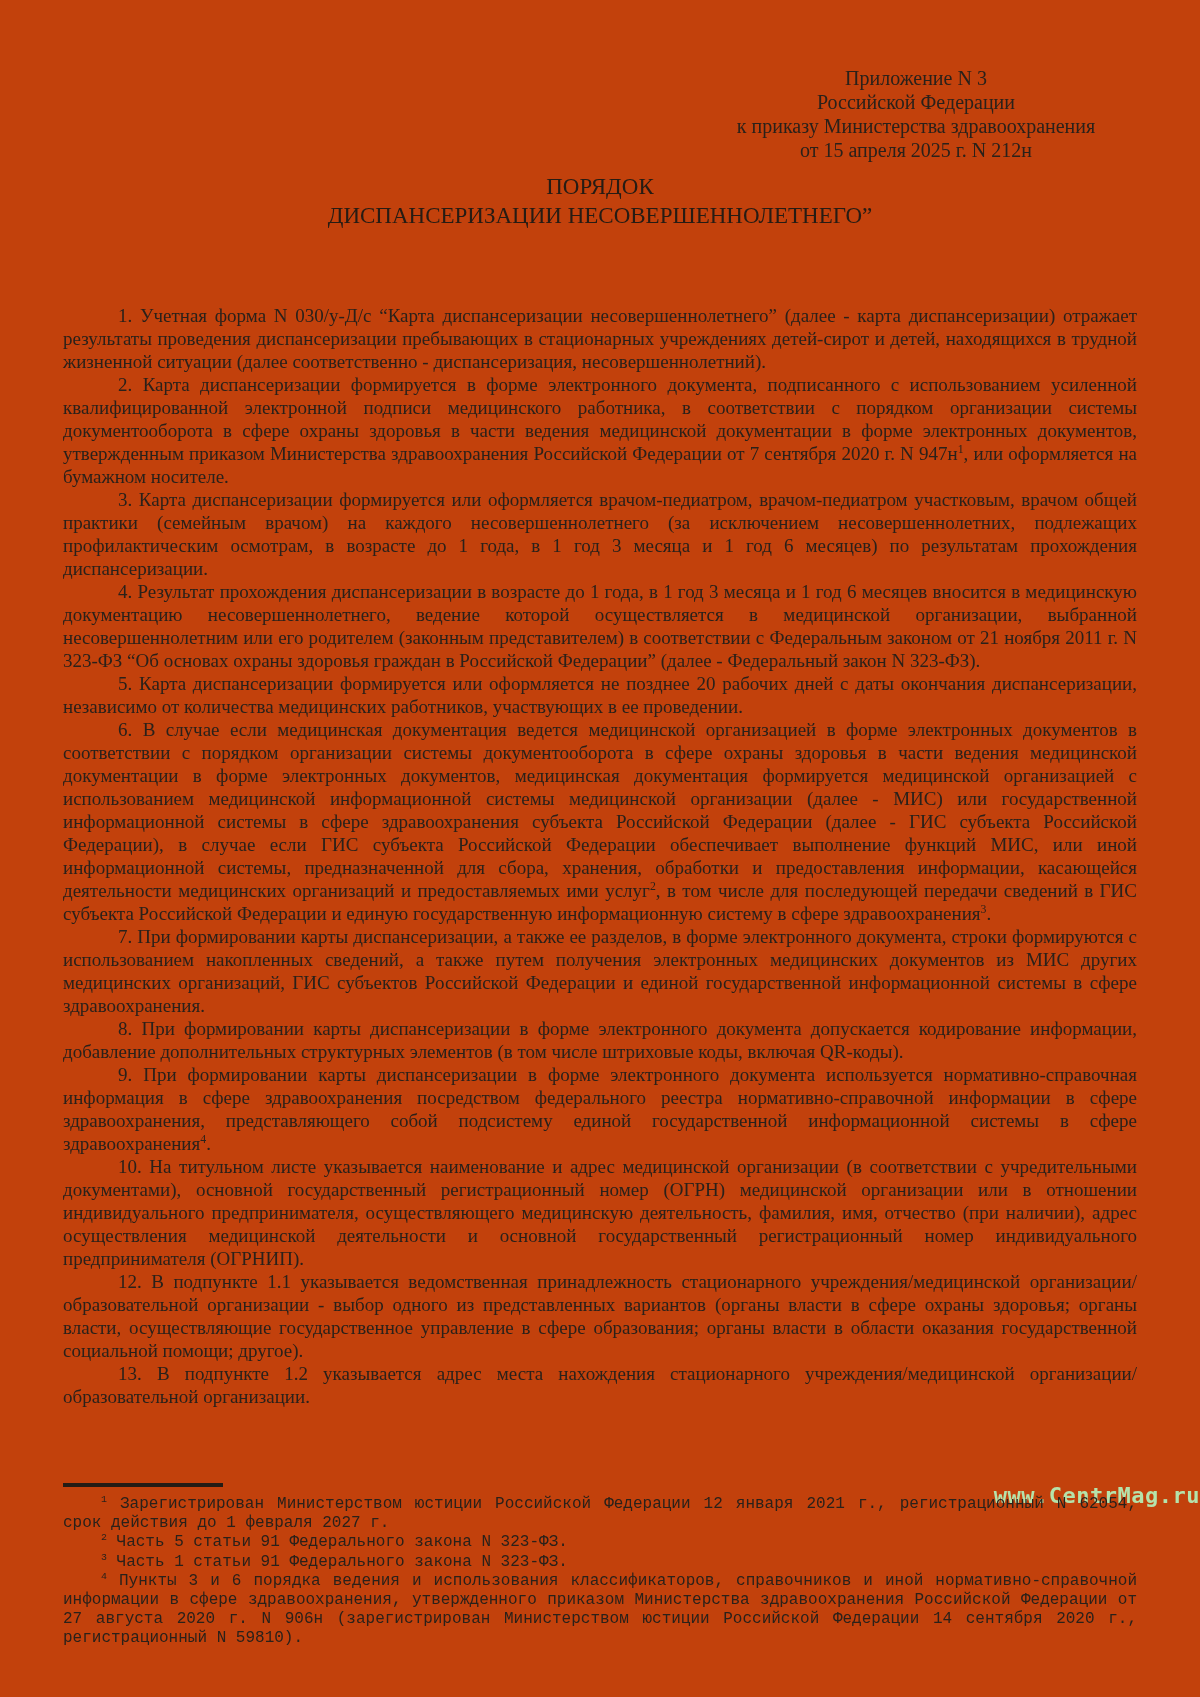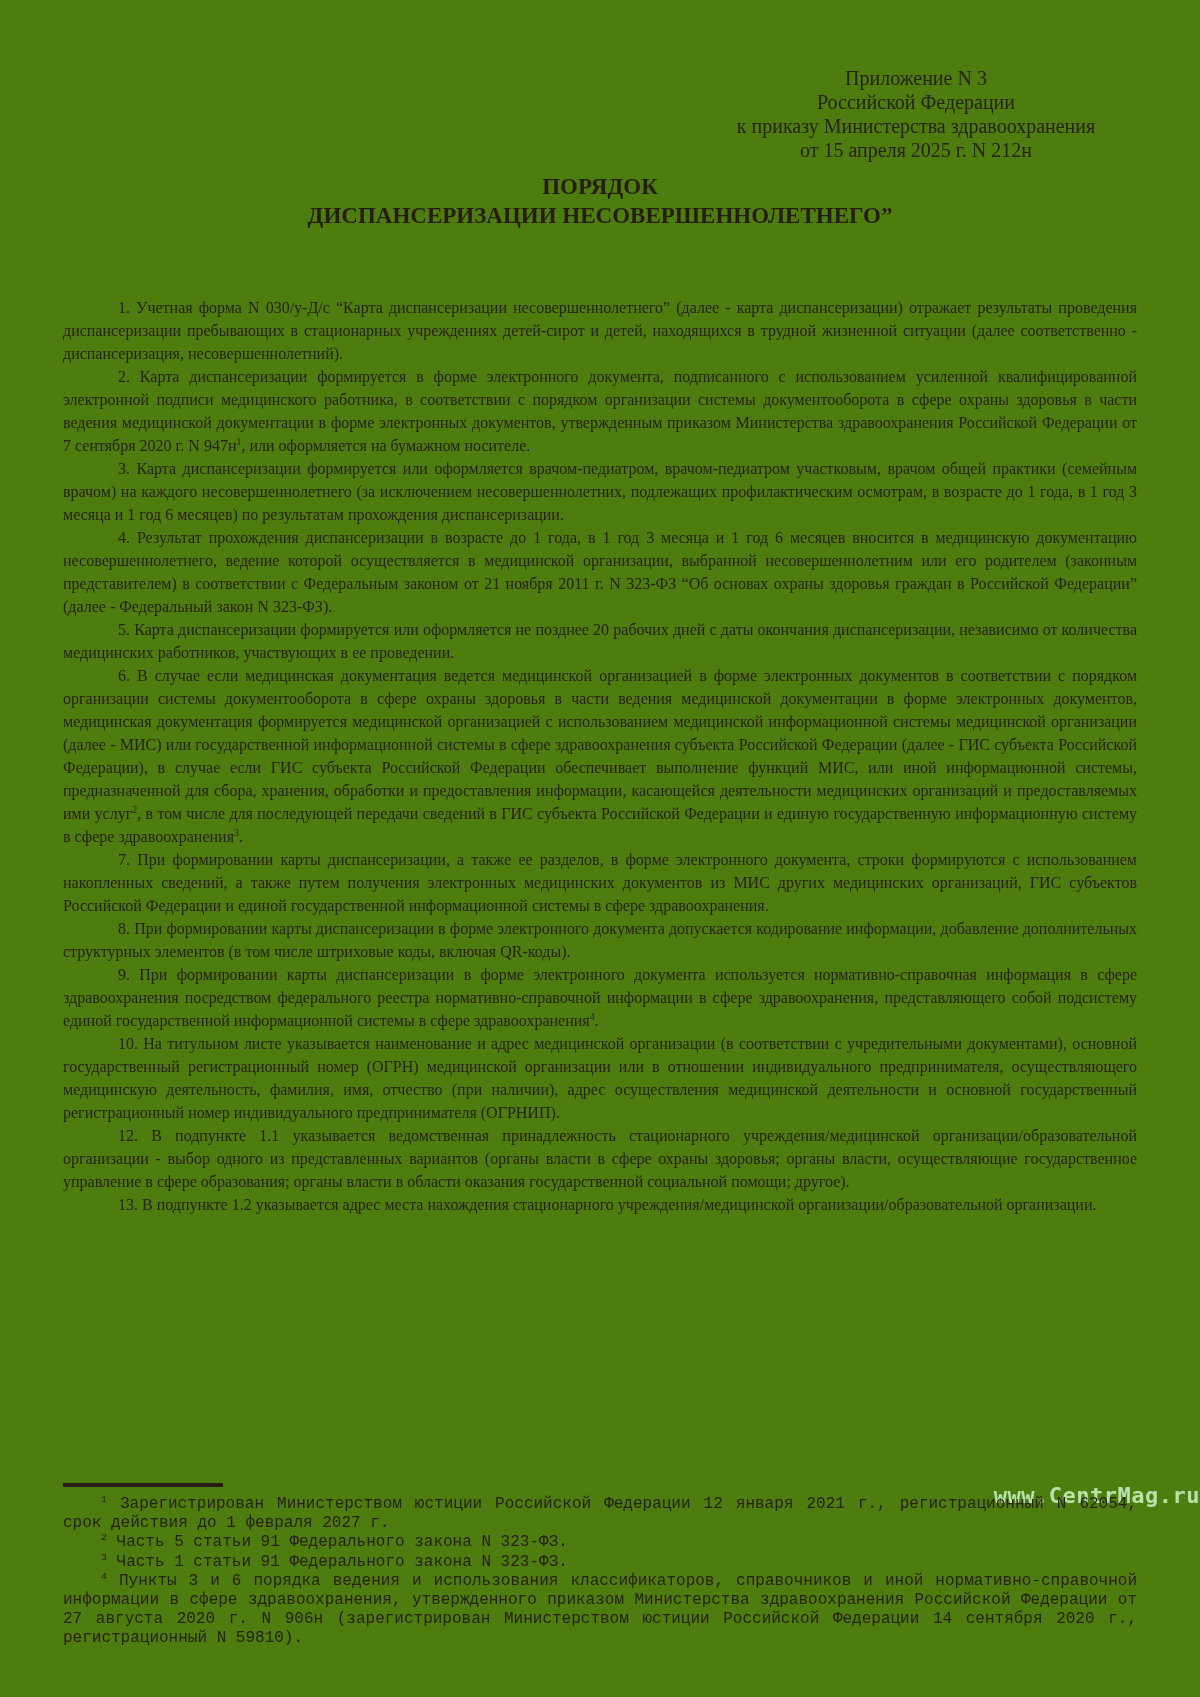--- a/index.html
+++ b/index.html
@@ -1,50 +1,50 @@
 <!DOCTYPE html>
 <html><head>
 <meta charset="utf-8">
 <style>
   html, body { margin: 0; padding: 0; background: #ffffff; }
   .page {
     position: relative;
     width: 1200px;
     height: 1697px;
-    background: #4d7c0f;
+    background: #c2410c;
     font-family: "Liberation Serif", serif;
     color: #2a211a;
     overflow: hidden;
   }
   .header-block {
     position: absolute;
     top: 66px;
     right: 83px;
     width: 402px;
     text-align: center;
     font-size: 20px;
     line-height: 24px;
   }
   .doc-title {
     position: absolute;
     top: 172px;
     left: 63px;
     width: 1074px;
     text-align: center;
-    font-weight: bold;
+    font-weight: normal;
     font-size: 23px;
     line-height: 29px;
     color: #261c14;
   }
   .body-text {
     position: absolute;
-    top: 296px;
+    top: 304px;
     left: 63px;
     width: 1074px;
-    font-size: 16px;
+    font-size: 19px;
     line-height: 23px;
     text-align: justify;
   }
   .body-text p {
     margin: 0;
     text-indent: 55px;
   }
   .body-text sup, .footnotes sup {
     font-size: 0.62em;
     line-height: 0;

